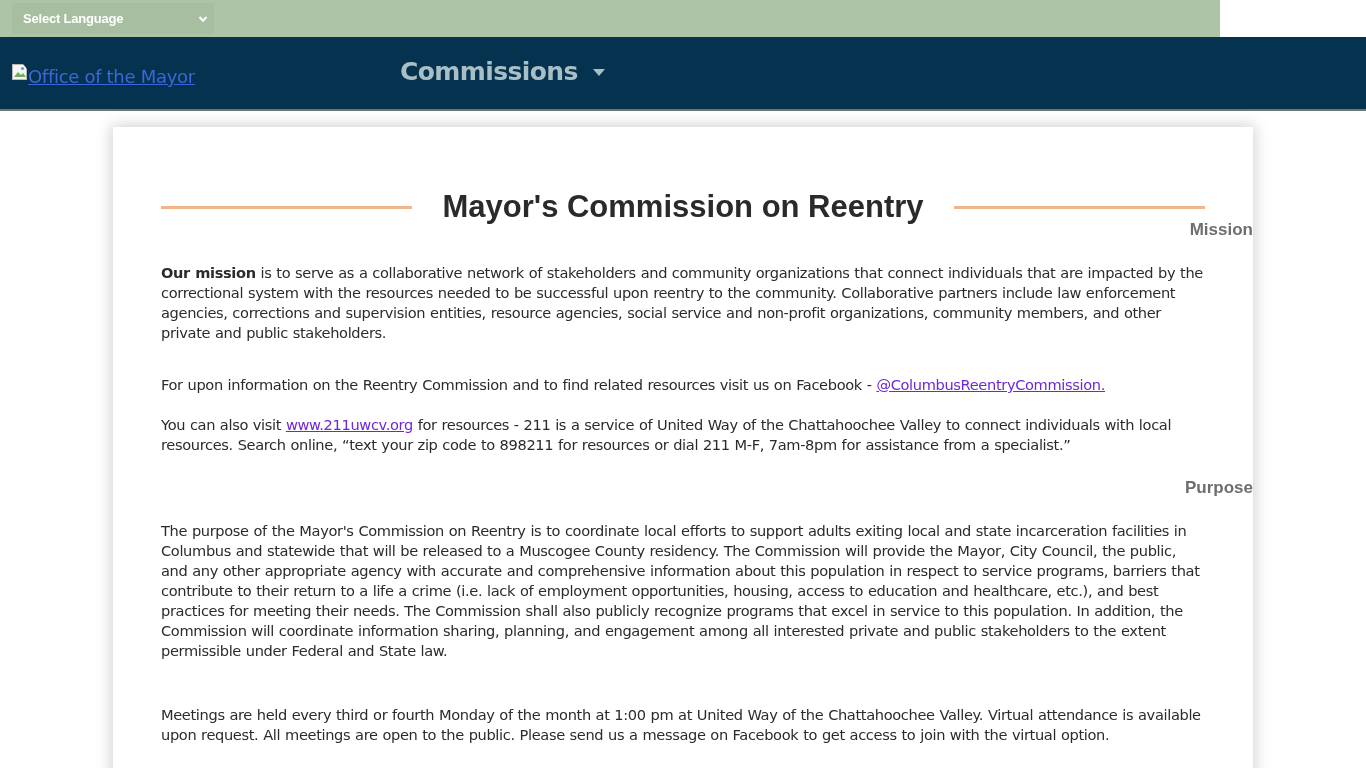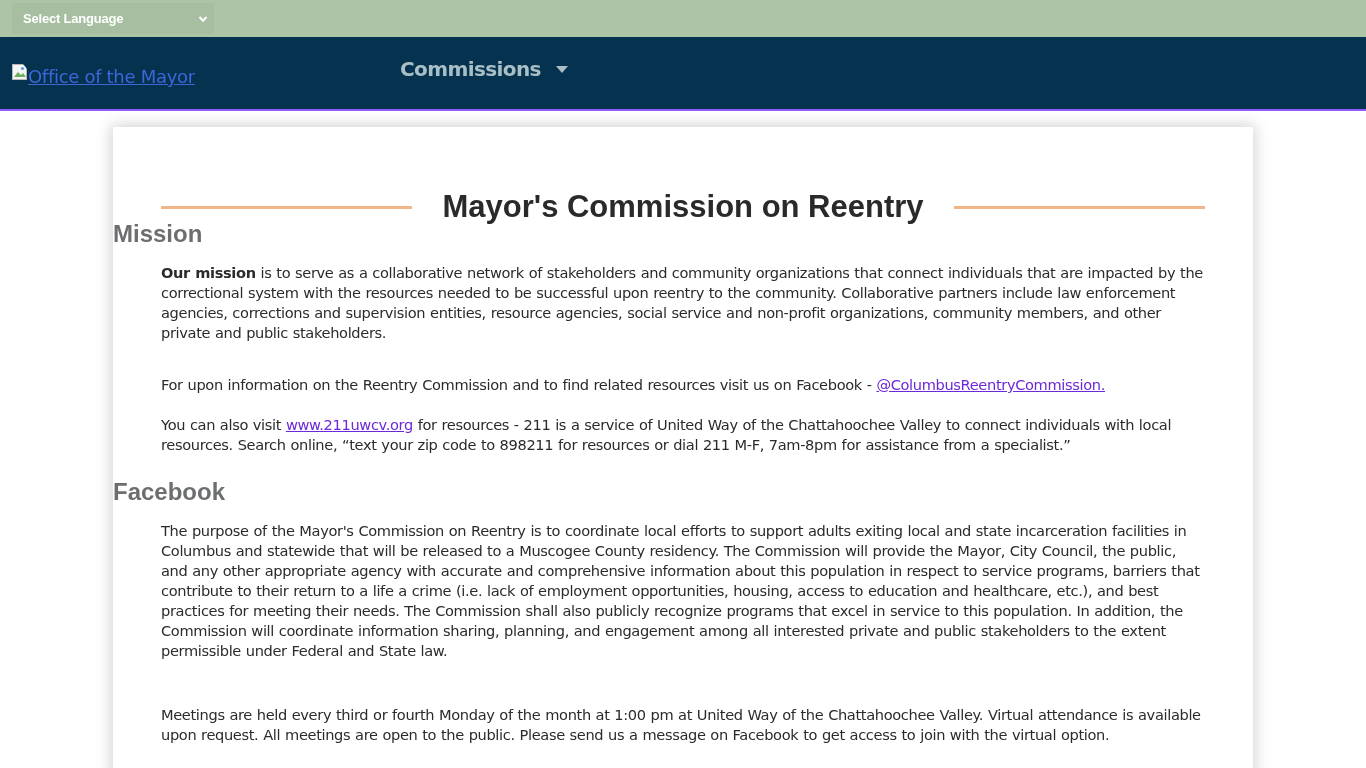--- a/index.html
+++ b/index.html
@@ -1,50 +1,50 @@
 <!DOCTYPE html>
 <html><head>
   <meta charset="utf-8">
   <style>
     * { box-sizing: border-box; margin: 0; padding: 0; }
     html, body { width: 1366px; height: 768px; overflow: hidden; background: #ffffff; }
     body { font-family: "DejaVu Sans", sans-serif; position: relative; }
 
     .lang-bar {
-      position: absolute; left: 0; top: 0; width: 1366px; height: 37px;
+      position: absolute; left: 0; top: 0; width: 1220px; height: 37px;
       background: #aec4a7;
     }
     .lang-select {
       position: absolute; left: 12px; top: 3px; width: 202px; height: 31px;
       background: #a7bfa0; border-radius: 2px;
       display: flex; align-items: center; justify-content: space-between;
       padding: 0 6px 0 11px; cursor: pointer;
     }
     .lang-select-label {
       font-family: "Liberation Sans", sans-serif; font-size: 13px; font-weight: bold;
       color: #ffffff; letter-spacing: -0.2px;
     }
     .lang-chevron { width: 10px; height: 10px; }
 
     .nav-bar {
       position: absolute; left: 0; top: 37px; width: 1366px; height: 74px;
-      background: #05324f; border-bottom: 2px solid #8b5cf6;
+      background: #05324f; border-bottom: 2px solid #737373;
     }
     .logo-link {
       position: absolute; left: 12px; top: 26px; display: flex; align-items: flex-start;
       text-decoration: none; cursor: pointer;
     }
     .broken-img-icon { width: 16px; height: 16px; margin-top: 1px; }
     .logo-text {
       font-family: "DejaVu Sans", sans-serif; font-size: 18px; color: #3b67d8;
       text-decoration: underline; margin-left: 0px; margin-top: 3px; letter-spacing: -0.3px;
     }
     .nav-item {
       position: absolute; top: 20px; display: flex; align-items: center;
-      font-family: "DejaVu Sans", sans-serif; font-weight: bold; font-size: 20px;
+      font-family: "DejaVu Sans", sans-serif; font-weight: bold; font-size: 25px;
       color: #a9bfc6; cursor: pointer; letter-spacing: -0.6px;
     }
     .nav-commissions { left: 400px; }
     .nav-press { left: 977px; }
     .caret-icon { width: 14px; height: 10px; margin-left: 14px; margin-top: 2px; }
 
     .card {
       position: absolute; left: 113px; top: 127px; width: 1140px; height: 700px;
       background: #ffffff;
       box-shadow: 0 0 14px 2px rgba(0,0,0,0.18);
@@ -52,22 +52,22 @@
     .title-row {
       position: absolute; left: 48px; top: 60px; width: 1044px; height: 40px;
       display: flex; align-items: center; justify-content: space-between;
     }
     .deco-line { width: 251px; height: 3px; background: #f2b587; }
     .page-title {
       font-family: "Liberation Sans", sans-serif; font-size: 31px; color: #2a2a2a;
       text-align: center; white-space: nowrap;
     }
     .section-heading {
-      position: absolute; left: 0; width: 1140px; text-align: left;
-      font-family: "Liberation Sans", sans-serif; font-size: 24px; color: #6d6e70;
+      position: absolute; left: 0; width: 1140px; text-align: right;
+      font-family: "Liberation Sans", sans-serif; font-size: 17px; color: #6d6e70;
     }
     .para {
       position: absolute; left: 48px; width: 1044px;
       font-family: "DejaVu Sans", sans-serif; font-size: 14.6px; line-height: 20px;
       color: #2b2b2b; letter-spacing: -0.35px; word-spacing: 0.5px;
     }
     .para b { font-weight: bold; }
     .link { color: #6d28d9; text-decoration: underline; cursor: pointer; }
   </style>
 </head>
@@ -108,18 +108,18 @@
   </div>
 
   <h2 class="section-heading" style="top:93px;">Mission</h2>
 
   <p class="para" style="top:136px;"><b>Our mission</b><span> is to serve as a collaborative network of stakeholders and community organizations that connect individuals that are impacted by the correctional system with the resources needed to be successful upon reentry to the community. Collaborative partners include law enforcement agencies, corrections and supervision entities, resource agencies, social service and non-profit organizations, community members, and other private and public stakeholders.</span></p>
 
   <p class="para" style="top:248px;"><span>For upon information on the Reentry Commission and to find related resources visit us on Facebook - </span><a class="link">@ColumbusReentryCommission.</a></p>
 
   <p class="para" style="top:288px;"><span>You can also visit </span><a class="link">www.211uwcv.org</a><span> for resources - 211 is a service of United Way of the Chattahoochee Valley to connect individuals with local resources. Search online, “text your zip code to 898211 for resources or dial 211 M-F, 7am-8pm for assistance from a specialist.”</span></p>
 
-  <h2 class="section-heading" style="top:351px;">Facebook</h2>
+  <h2 class="section-heading" style="top:351px;">Purpose</h2>
 
   <p class="para" style="top:394px;">The purpose of the Mayor's Commission on Reentry is to coordinate local efforts to support adults exiting local and state incarceration facilities in Columbus and statewide that will be released to a Muscogee County residency. The Commission will provide the Mayor, City Council, the public, and any other appropriate agency with accurate and comprehensive information about this population in respect to service programs, barriers that contribute to their return to a life a crime (i.e. lack of employment opportunities, housing, access to education and healthcare, etc.), and best practices for meeting their needs. The Commission shall also publicly recognize programs that excel in service to this population. In addition, the Commission will coordinate information sharing, planning, and engagement among all interested private and public stakeholders to the extent permissible under Federal and State law.</p>
 
   <p class="para" style="top:578px;">Meetings are held every third or fourth Monday of the month at 1:00 pm at United Way of the Chattahoochee Valley. Virtual attendance is available upon request. All meetings are open to the public. Please send us a message on Facebook to get access to join with the virtual option.</p>
 </div>
 
 </body></html>

